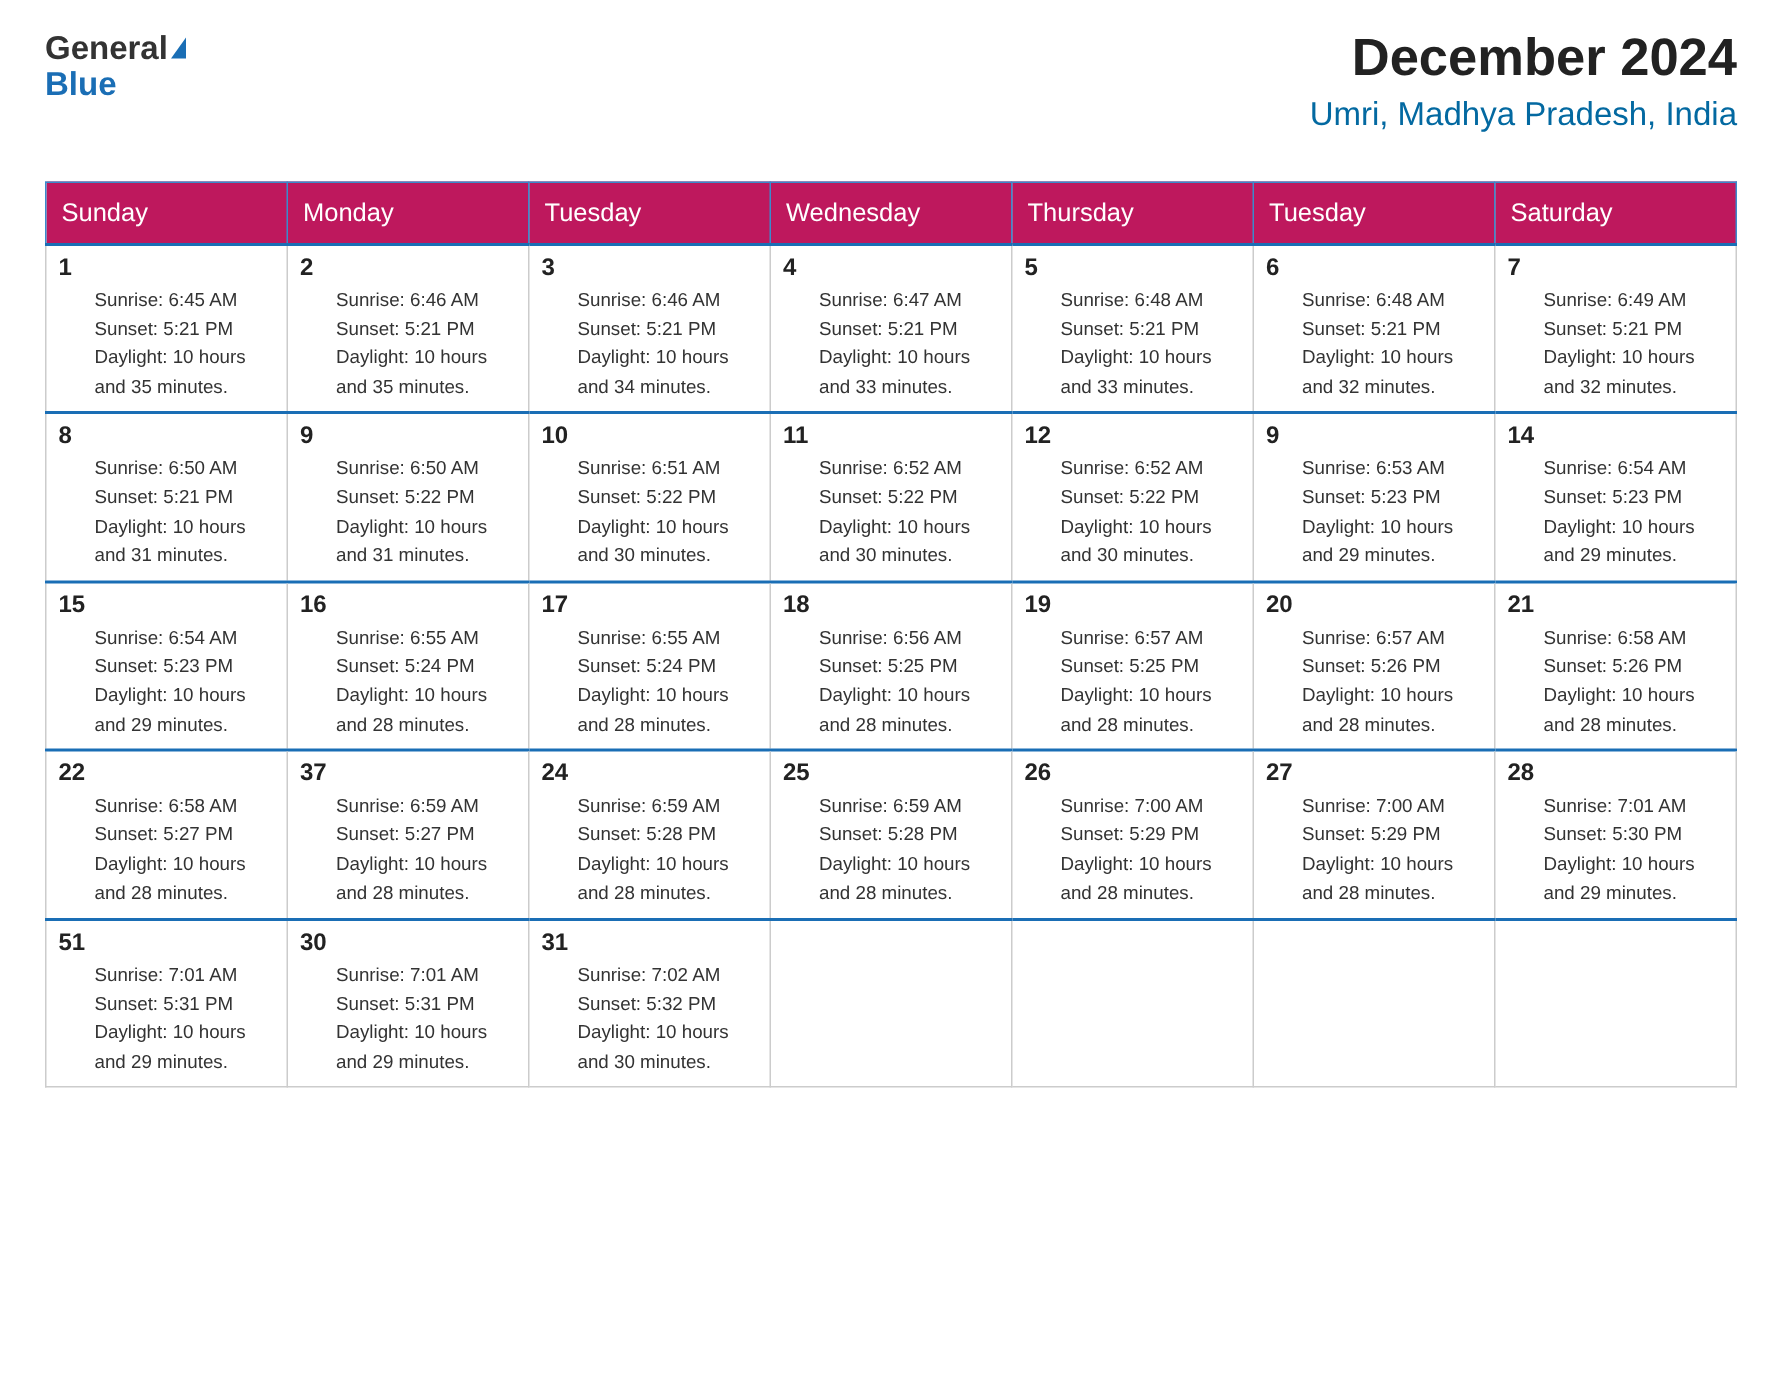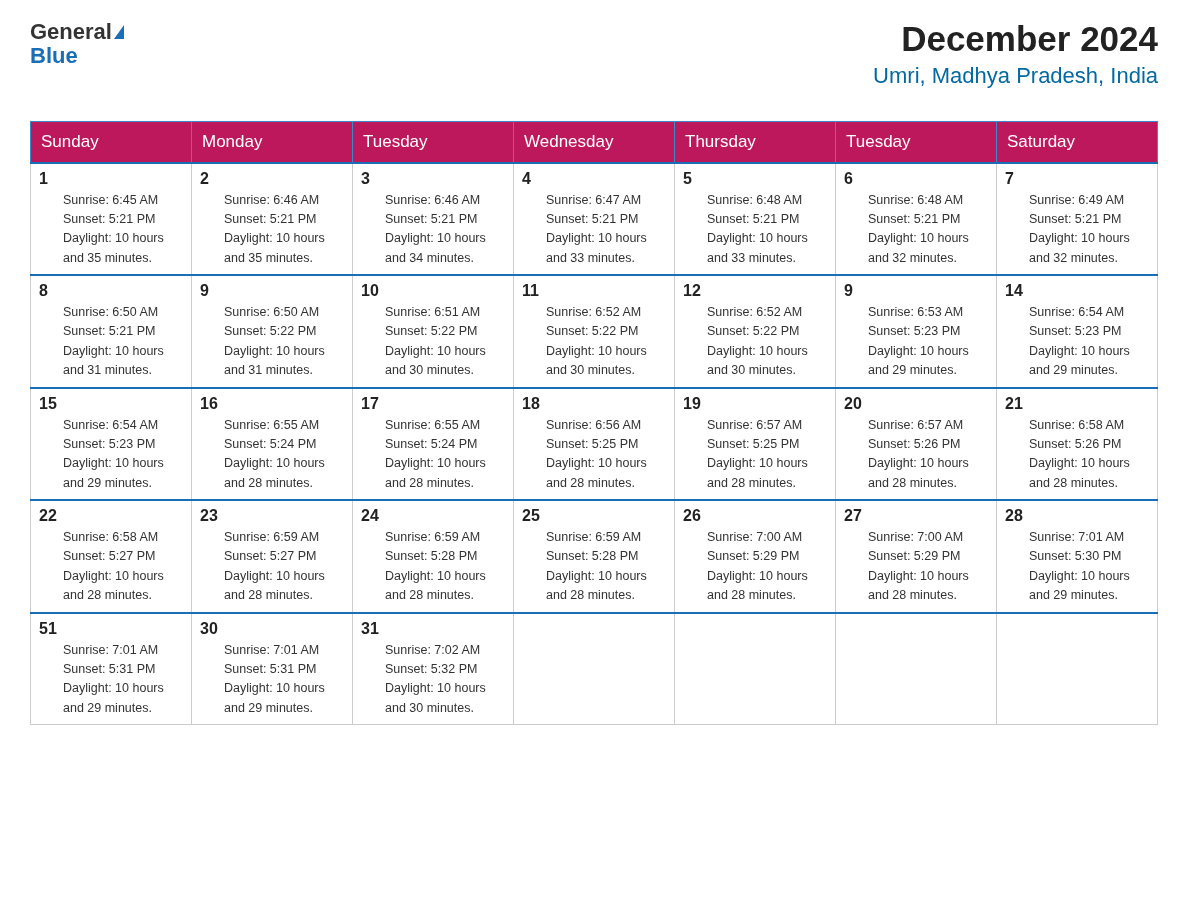--- a/index.html
+++ b/index.html
@@ -304,21 +304,21 @@
       <tr class="week-row">
         <td>
         <span class="day-num">22</span>
         <div class="day-info">
           Sunrise: 6:58 AM<br>
           Sunset: 5:27 PM<br>
           Daylight: 10 hours and 28 minutes.
         </div>
       </td>
         <td>
-        <span class="day-num">23</span>
+        <span class="day-num">37</span>
         <div class="day-info">
           Sunrise: 6:59 AM<br>
           Sunset: 5:27 PM<br>
           Daylight: 10 hours and 28 minutes.
         </div>
       </td>
         <td>
         <span class="day-num">24</span>
         <div class="day-info">
           Sunrise: 6:59 AM<br>

